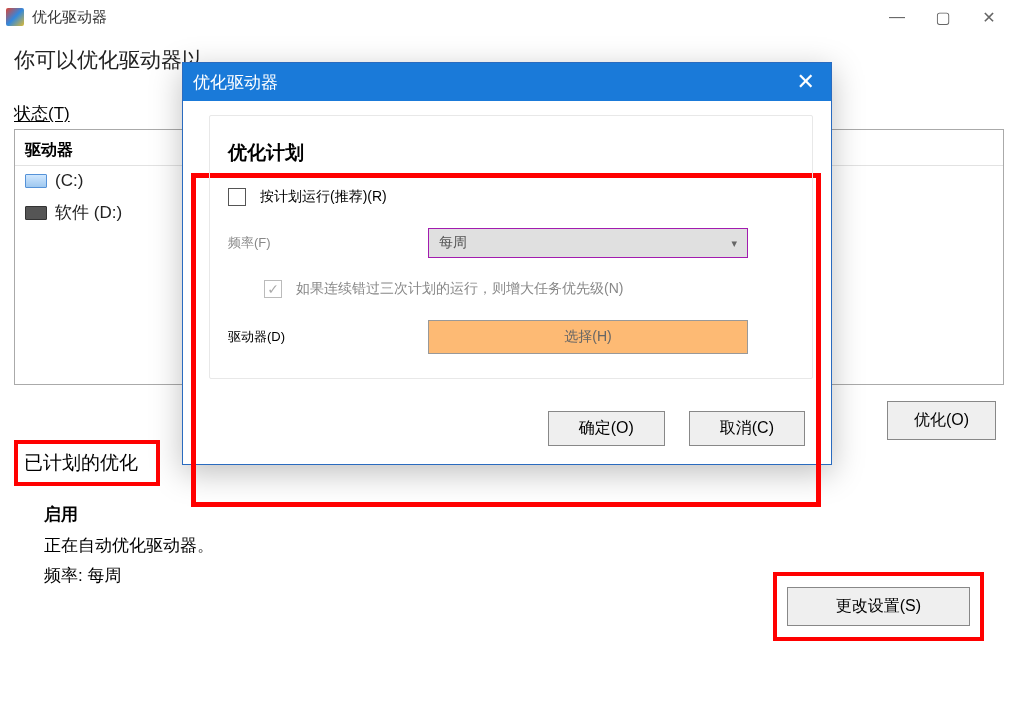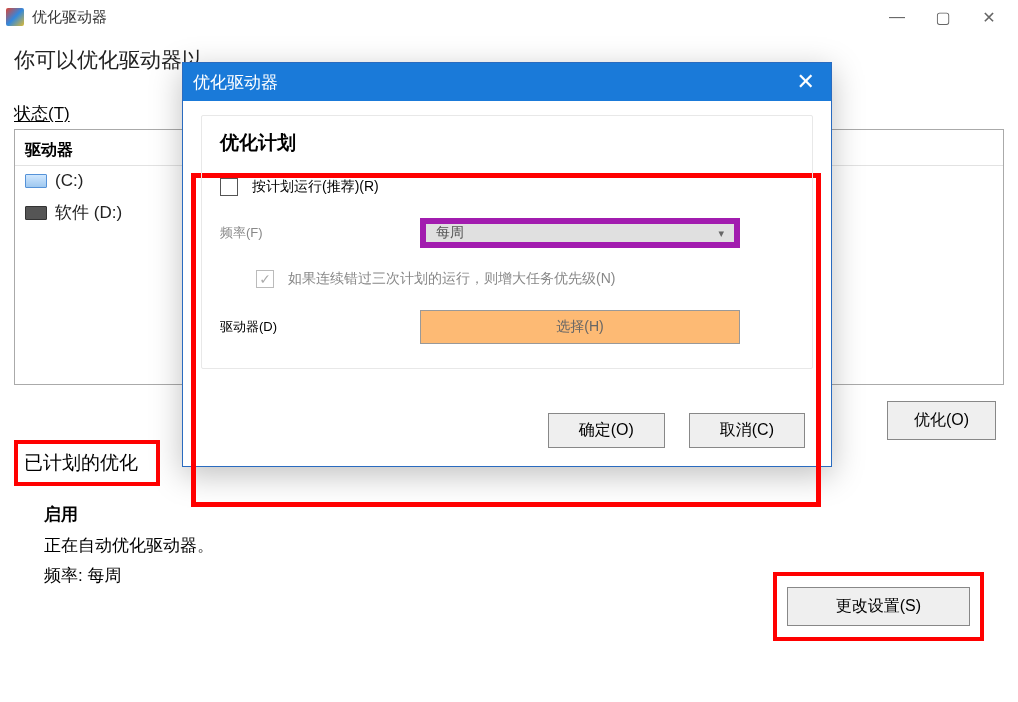--- a/index.html
+++ b/index.html
@@ -30,35 +30,35 @@
   .sched { padding-left: 30px; margin-top: 14px; font-size: 17px; line-height: 1.8; }
   .sched .bold { font-weight: 700; }
 
   .change-wrap { position: absolute; right: 34px; top: 572px; border: 4px solid #ff0000; padding: 11px 10px; }
 
   
   .modal { position: absolute; left: 182px; top: 62px; width: 650px; background: #fff; border: 1px solid #2a6bbf; box-shadow: 0 8px 30px rgba(0,0,0,0.25); }
   .modal .m-title { background: #1a7ad9; color: #fff; display: flex; align-items: center; justify-content: space-between; padding: 6px 10px; font-size: 17px; }
   .modal .m-title .close { color: #fff; font-size: 22px; padding: 0 6px; cursor: pointer; }
   .modal .m-body { padding: 14px 18px 14px 18px; }
-  .modal .sect { border: 1px solid #e8e8e8; border-radius: 2px; padding: 14px 18px 18px; position: relative; }
+  .modal .sect { border: 1px solid #e8e8e8; border-radius: 2px; padding: 24px 18px 18px; position: relative; margin-left: 8px; }
   .red-frame { position: absolute; left: 8px; top: 110px; right: 10px; height: 334px; border: 5px solid #ff0000; pointer-events: none; }
   .modal h3 { margin: 0 0 22px 0; font-size: 19px; font-weight: 700; }
   .row { display: flex; align-items: center; margin-bottom: 22px; }
   .row .lab { width: 200px; font-size: 13px; }
   .chk { width: 18px; height: 18px; border: 1.5px solid #555; margin-right: 14px; display: inline-flex; align-items: center; justify-content: center; }
   .chk.disabled { border-color: #bbb; }
   .chk.checked::after { content: "✓"; color: #2a7; font-size: 14px; }
   .chk.disabled.checked::after { color: #aaa; }
-  .sel { width: 320px; height: 30px; border: 6px solid #a21caf; background: #e0e0e0; display: flex; align-items: center; justify-content: space-between; padding: 0 10px; color: #555; }
+  .sel { width: 320px; height: 30px; border: 1px solid #a21caf; background: #e0e0e0; display: flex; align-items: center; justify-content: space-between; padding: 0 10px; color: #555; }
   .sel .chev { font-size: 11px; color: #666; }
   .graybt { width: 320px; height: 34px; border: 1px solid #999; background: #fdba74; display: flex; align-items: center; justify-content: center; color: #666; }
   .dim { color: #888; }
   .m-actions { display: flex; justify-content: flex-end; gap: 24px; padding: 18px 26px; }
-  .m-actions .win-btn { padding: 6px 30px; margin-top: 12px; }
+  .m-actions .win-btn { padding: 6px 30px; }
 </style>
 </head>
 <body>
 
 <div class="titlebar">
   <div class="icon"></div>
   <div class="title">优化驱动器</div>
   <div class="spacer"></div>
   <div class="ctl">—</div>
   <div class="ctl">▢</div>

